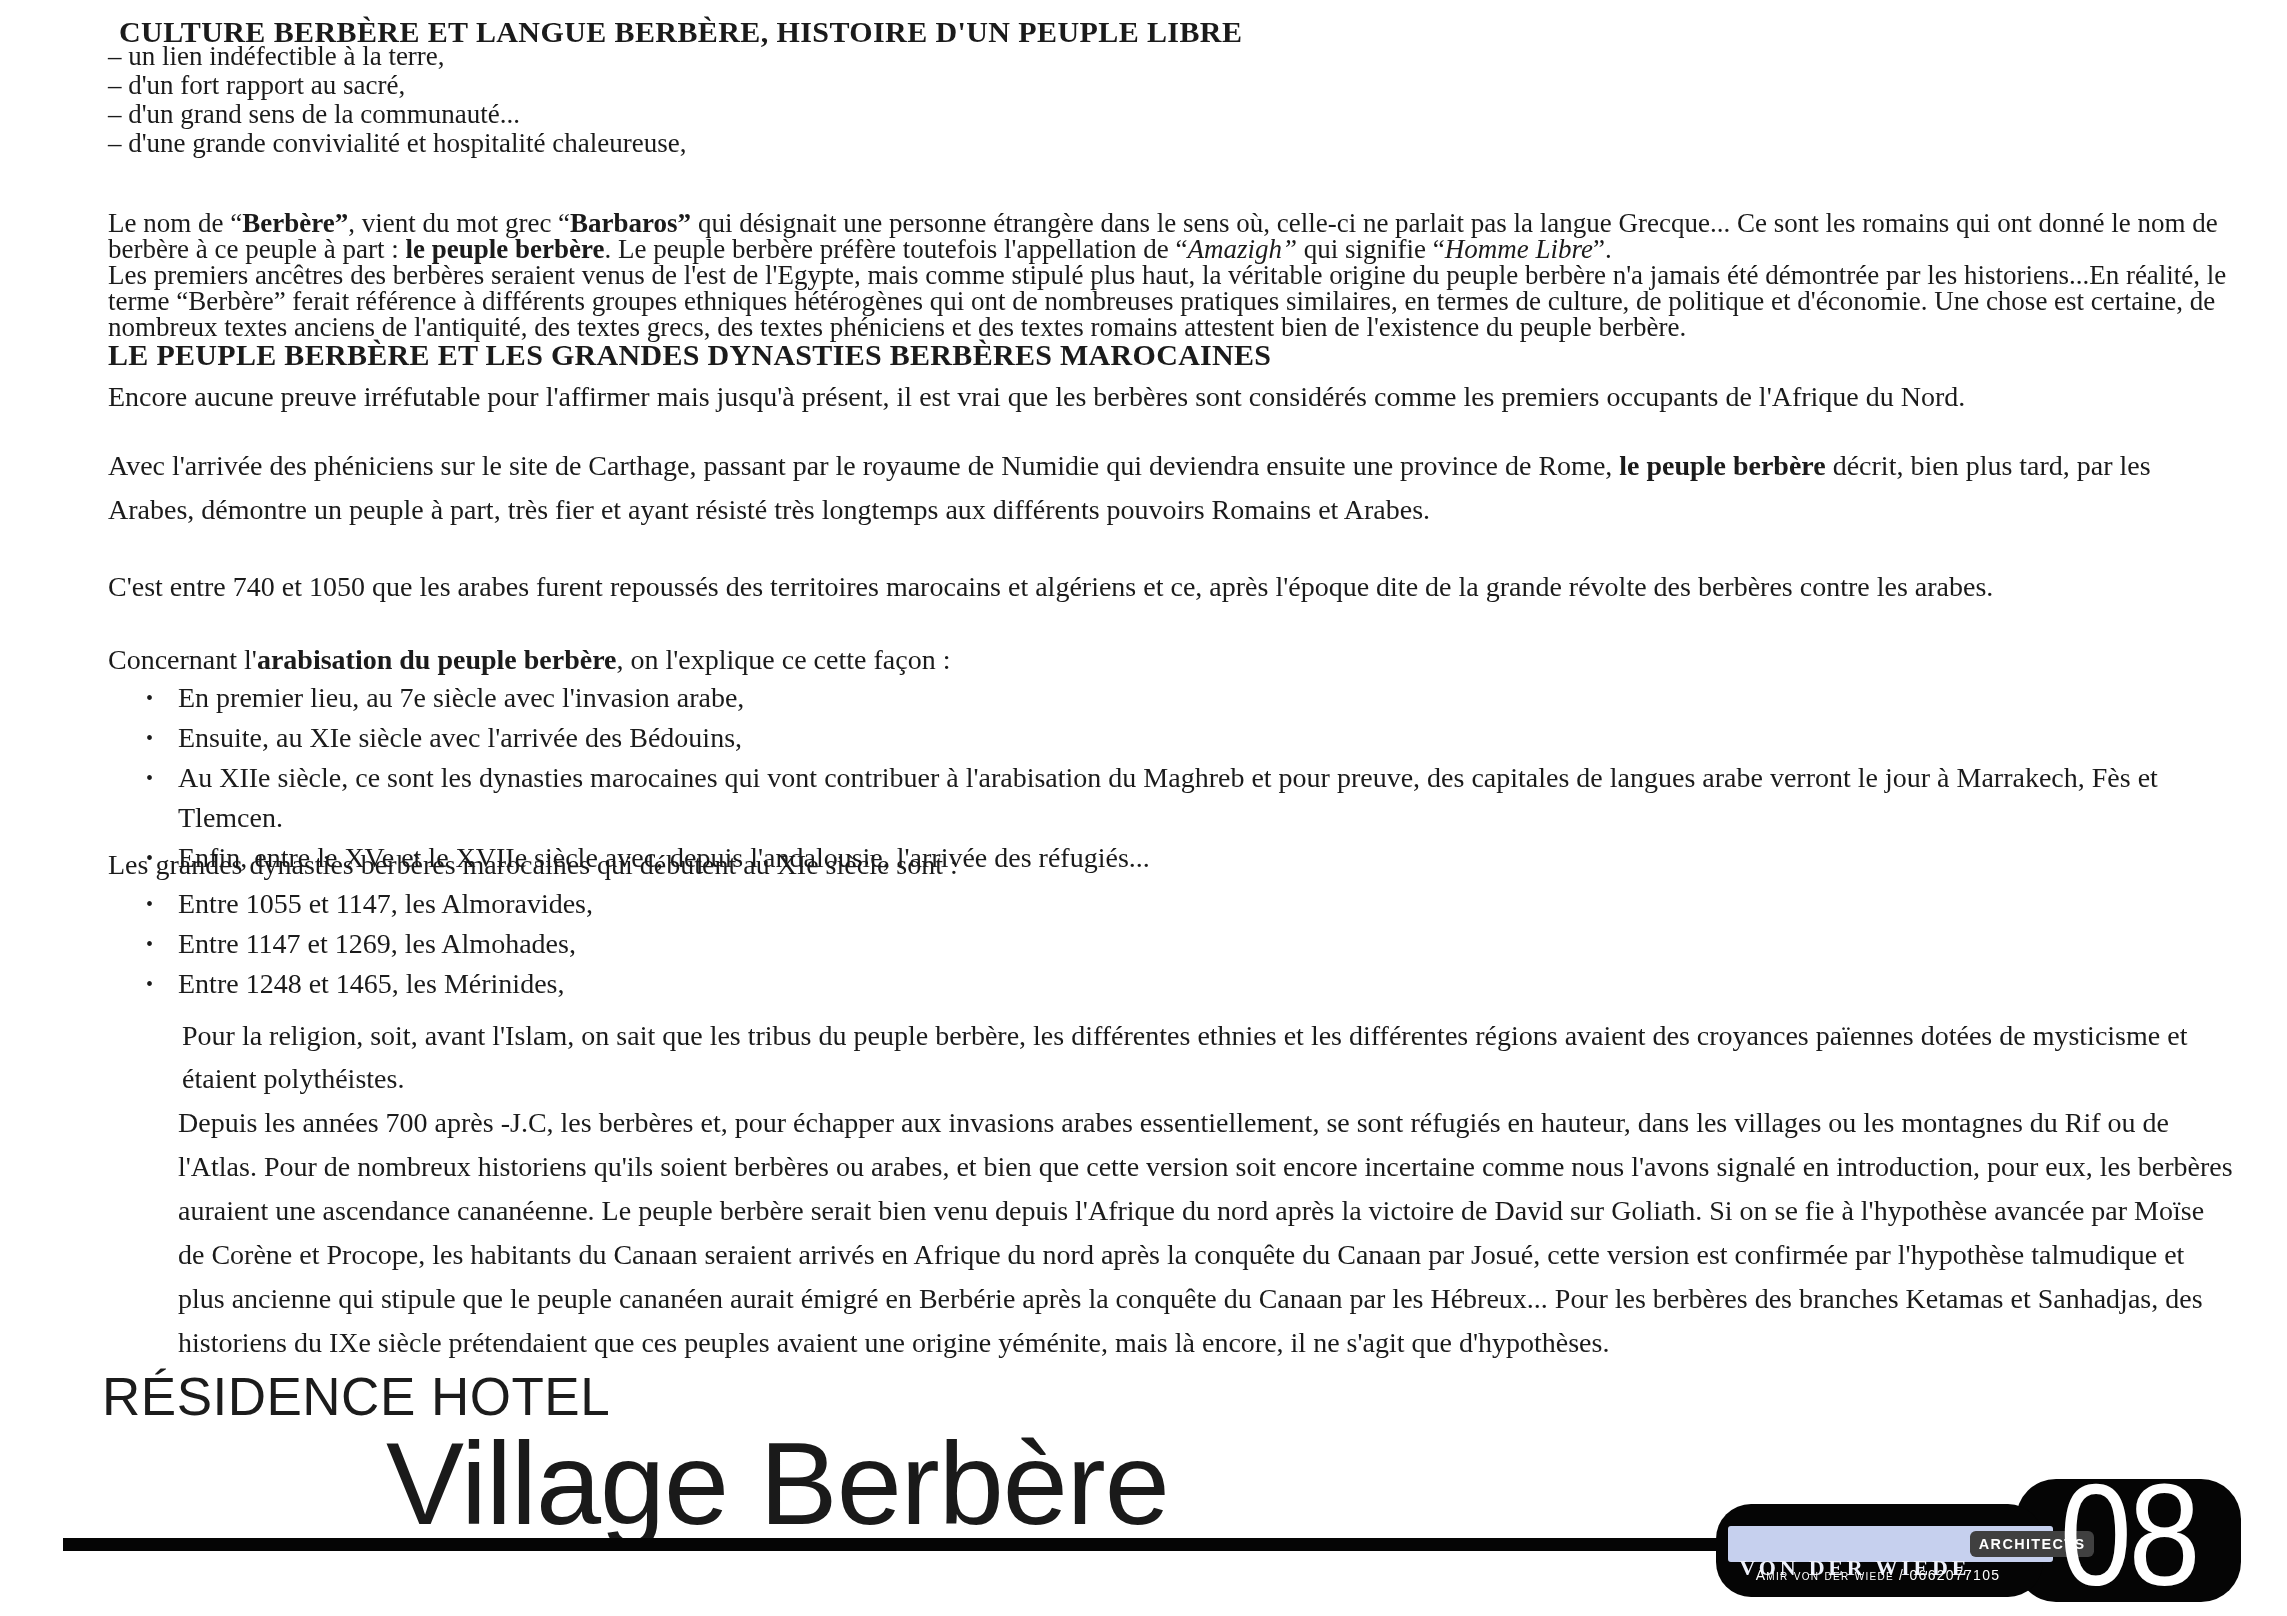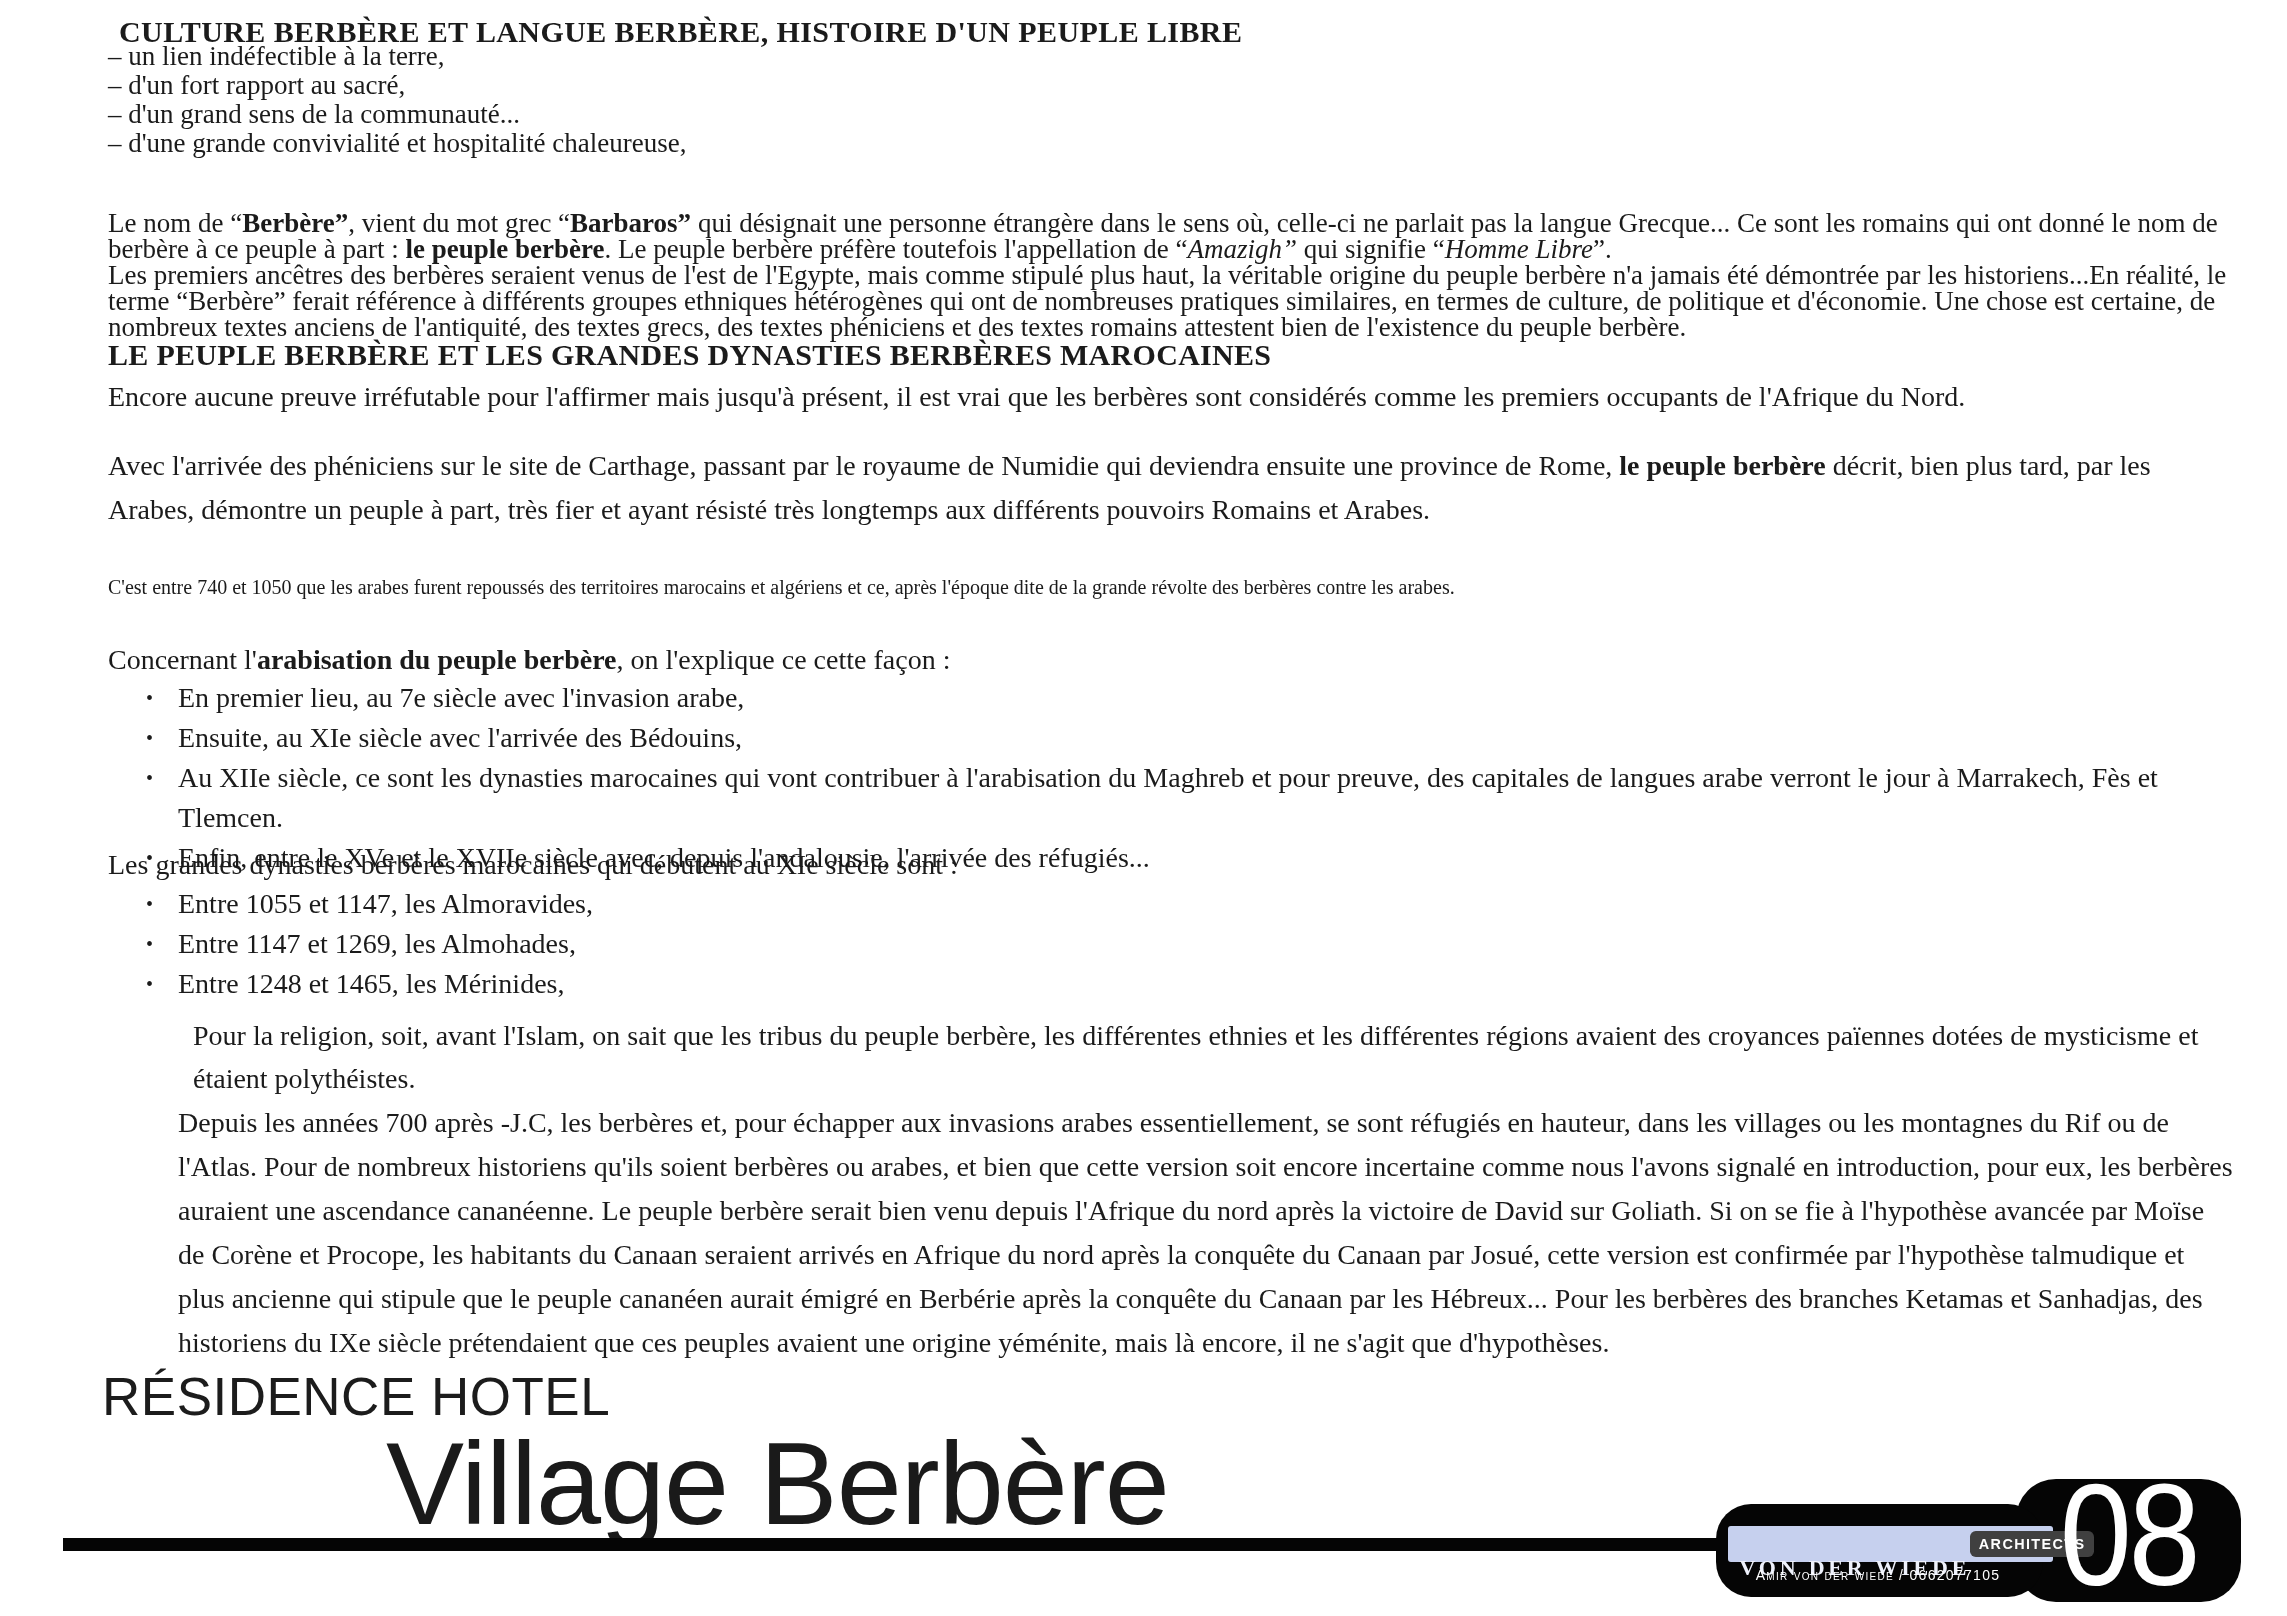--- a/index.html
+++ b/index.html
@@ -7,26 +7,26 @@
         font-family:"Liberation Serif", serif;color:#1b1b1b;overflow:hidden;}
 
   
   .blk{position:absolute;left:108px;width:2119px;}
   .h1{left:119px;top:13.4px;font-size:30px;font-weight:bold;letter-spacing:0.4px;line-height:38px;}
   .dash-list{top:42px;font-size:27px;line-height:29px;}
   .intro{top:174px;font-size:27px;line-height:26px;margin-top:36px;}
   .h2{top:336px;font-size:30px;font-weight:bold;letter-spacing:0.3px;line-height:38px;}
   .encore{top:375px;font-size:28px;line-height:44px;}
   .avec{top:444px;font-size:28px;line-height:44px;}
-  .cest{top:565px;font-size:20px;line-height:44px;}
+  .cest{top:565px;font-size:28px;line-height:44px;}
   .concernant{top:638px;font-size:28px;line-height:44px;}
   .ul1{top:678px;}
   .lesgrandes{top:845px;font-size:28px;line-height:40px;}
   .ul2{top:884px;}
-  .religion{left:193px;width:2049px;top:1014px;font-size:28px;line-height:43px;}
+  .religion{left:182px;width:2049px;top:1014px;font-size:28px;line-height:43px;}
   .depuis{left:178px;width:2056px;top:1101px;font-size:28px;line-height:44px;}
 
   ul.blist{margin:0;padding:0;list-style:none;font-size:28px;line-height:40px;}
   ul.blist li{position:relative;padding-left:70px;}
   ul.blist li::before{content:"\2022";position:absolute;left:38px;top:0;
                       font-size:20px;line-height:40px;}
   .rich{white-space:pre-wrap;}
 
   
   .brand-top{position:absolute;left:102px;top:1370px;font-family:"Liberation Sans",sans-serif;

